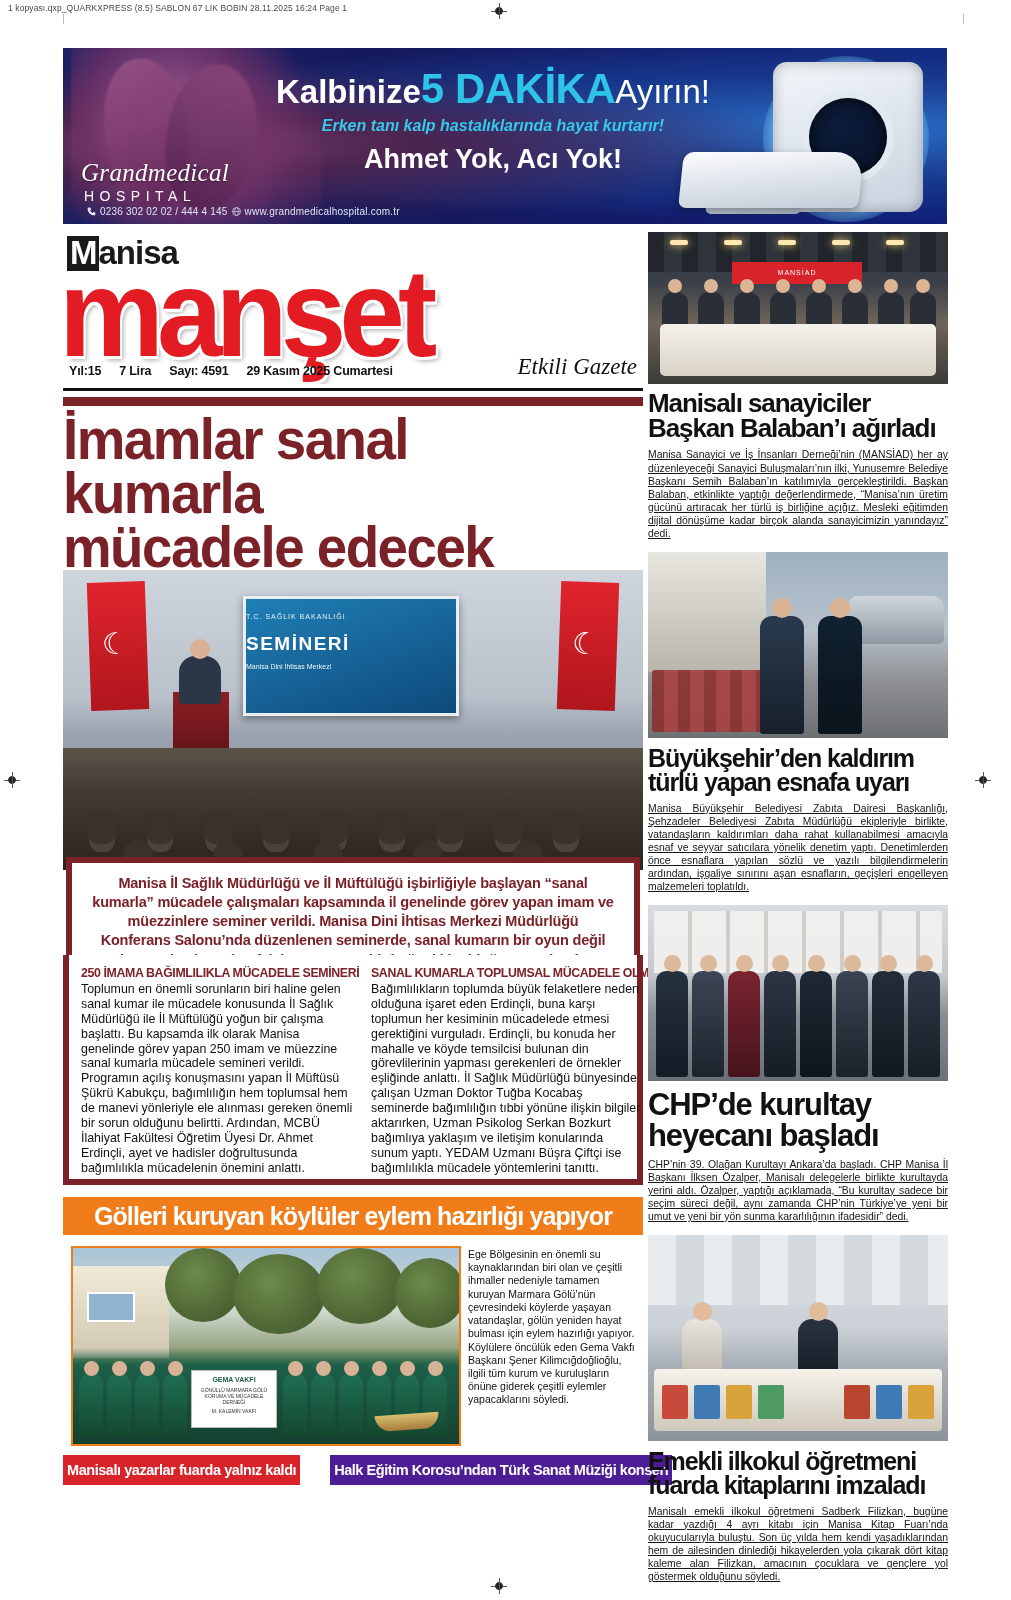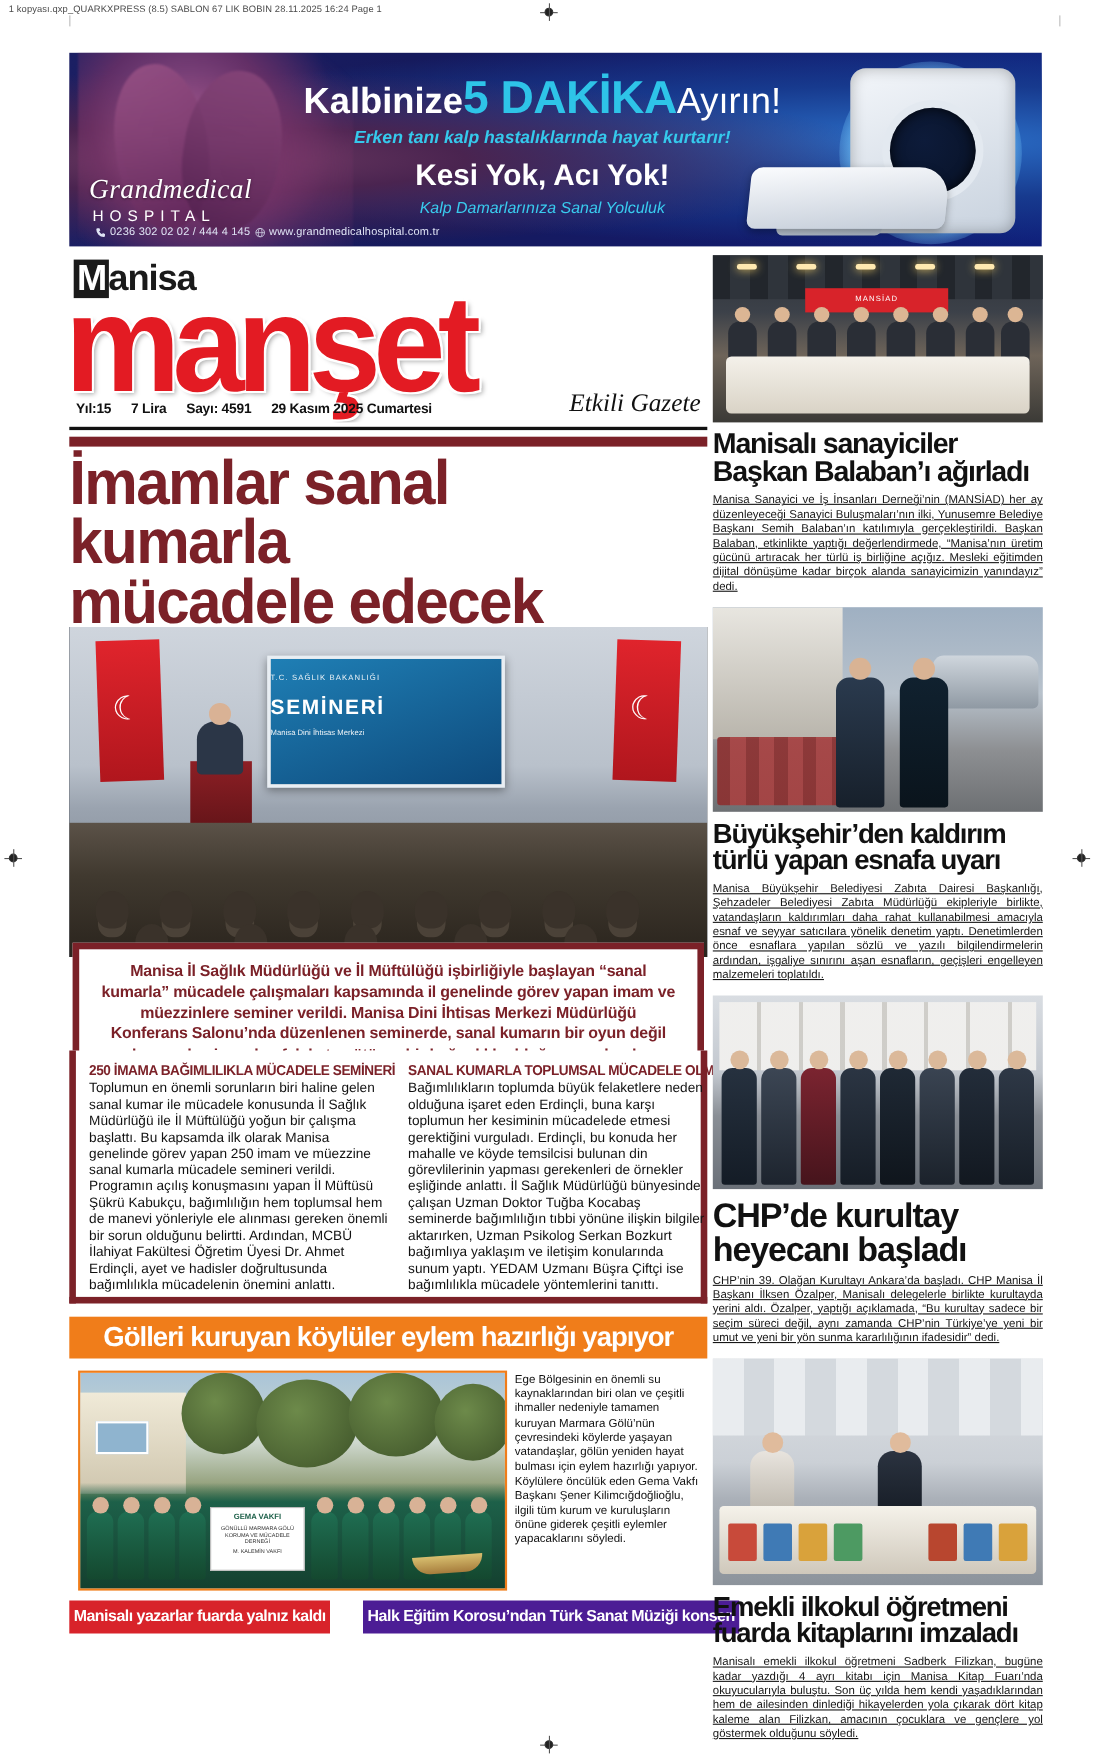--- a/index.html
+++ b/index.html
@@ -398,22 +398,21 @@
     <div class="gm-logo">
       <div class="gm-name">Grandmedical</div>
       <div class="gm-sub">HOSPITAL</div>
     </div>
 
     <div class="ad-main">
       <div class="ad-l1">
         <span>Kalbinize</span><span class="big">5 DAKİKA</span><span class="thin">Ayırın!</span>
       </div>
       <div class="ad-l2">Erken tanı kalp hastalıklarında hayat kurtarır!</div>
-      <div class="ad-l3">Kesi Yok, Acı Yok!</div>
-      <div class="ad-l4">Kalp Damarlarınıza Sanal Yolculuk</div>
+      <div class="ad-l3">Ahmet Yok, Acı Yok!</div>
     </div>
 
     <div class="ct-scanner">
       <div class="ct-glow"></div>
       <div class="ct-ring"></div>
       <div class="ct-bore"></div>
       <div class="ct-bed2"></div>
       <div class="ct-bed"></div>
     </div>
 

